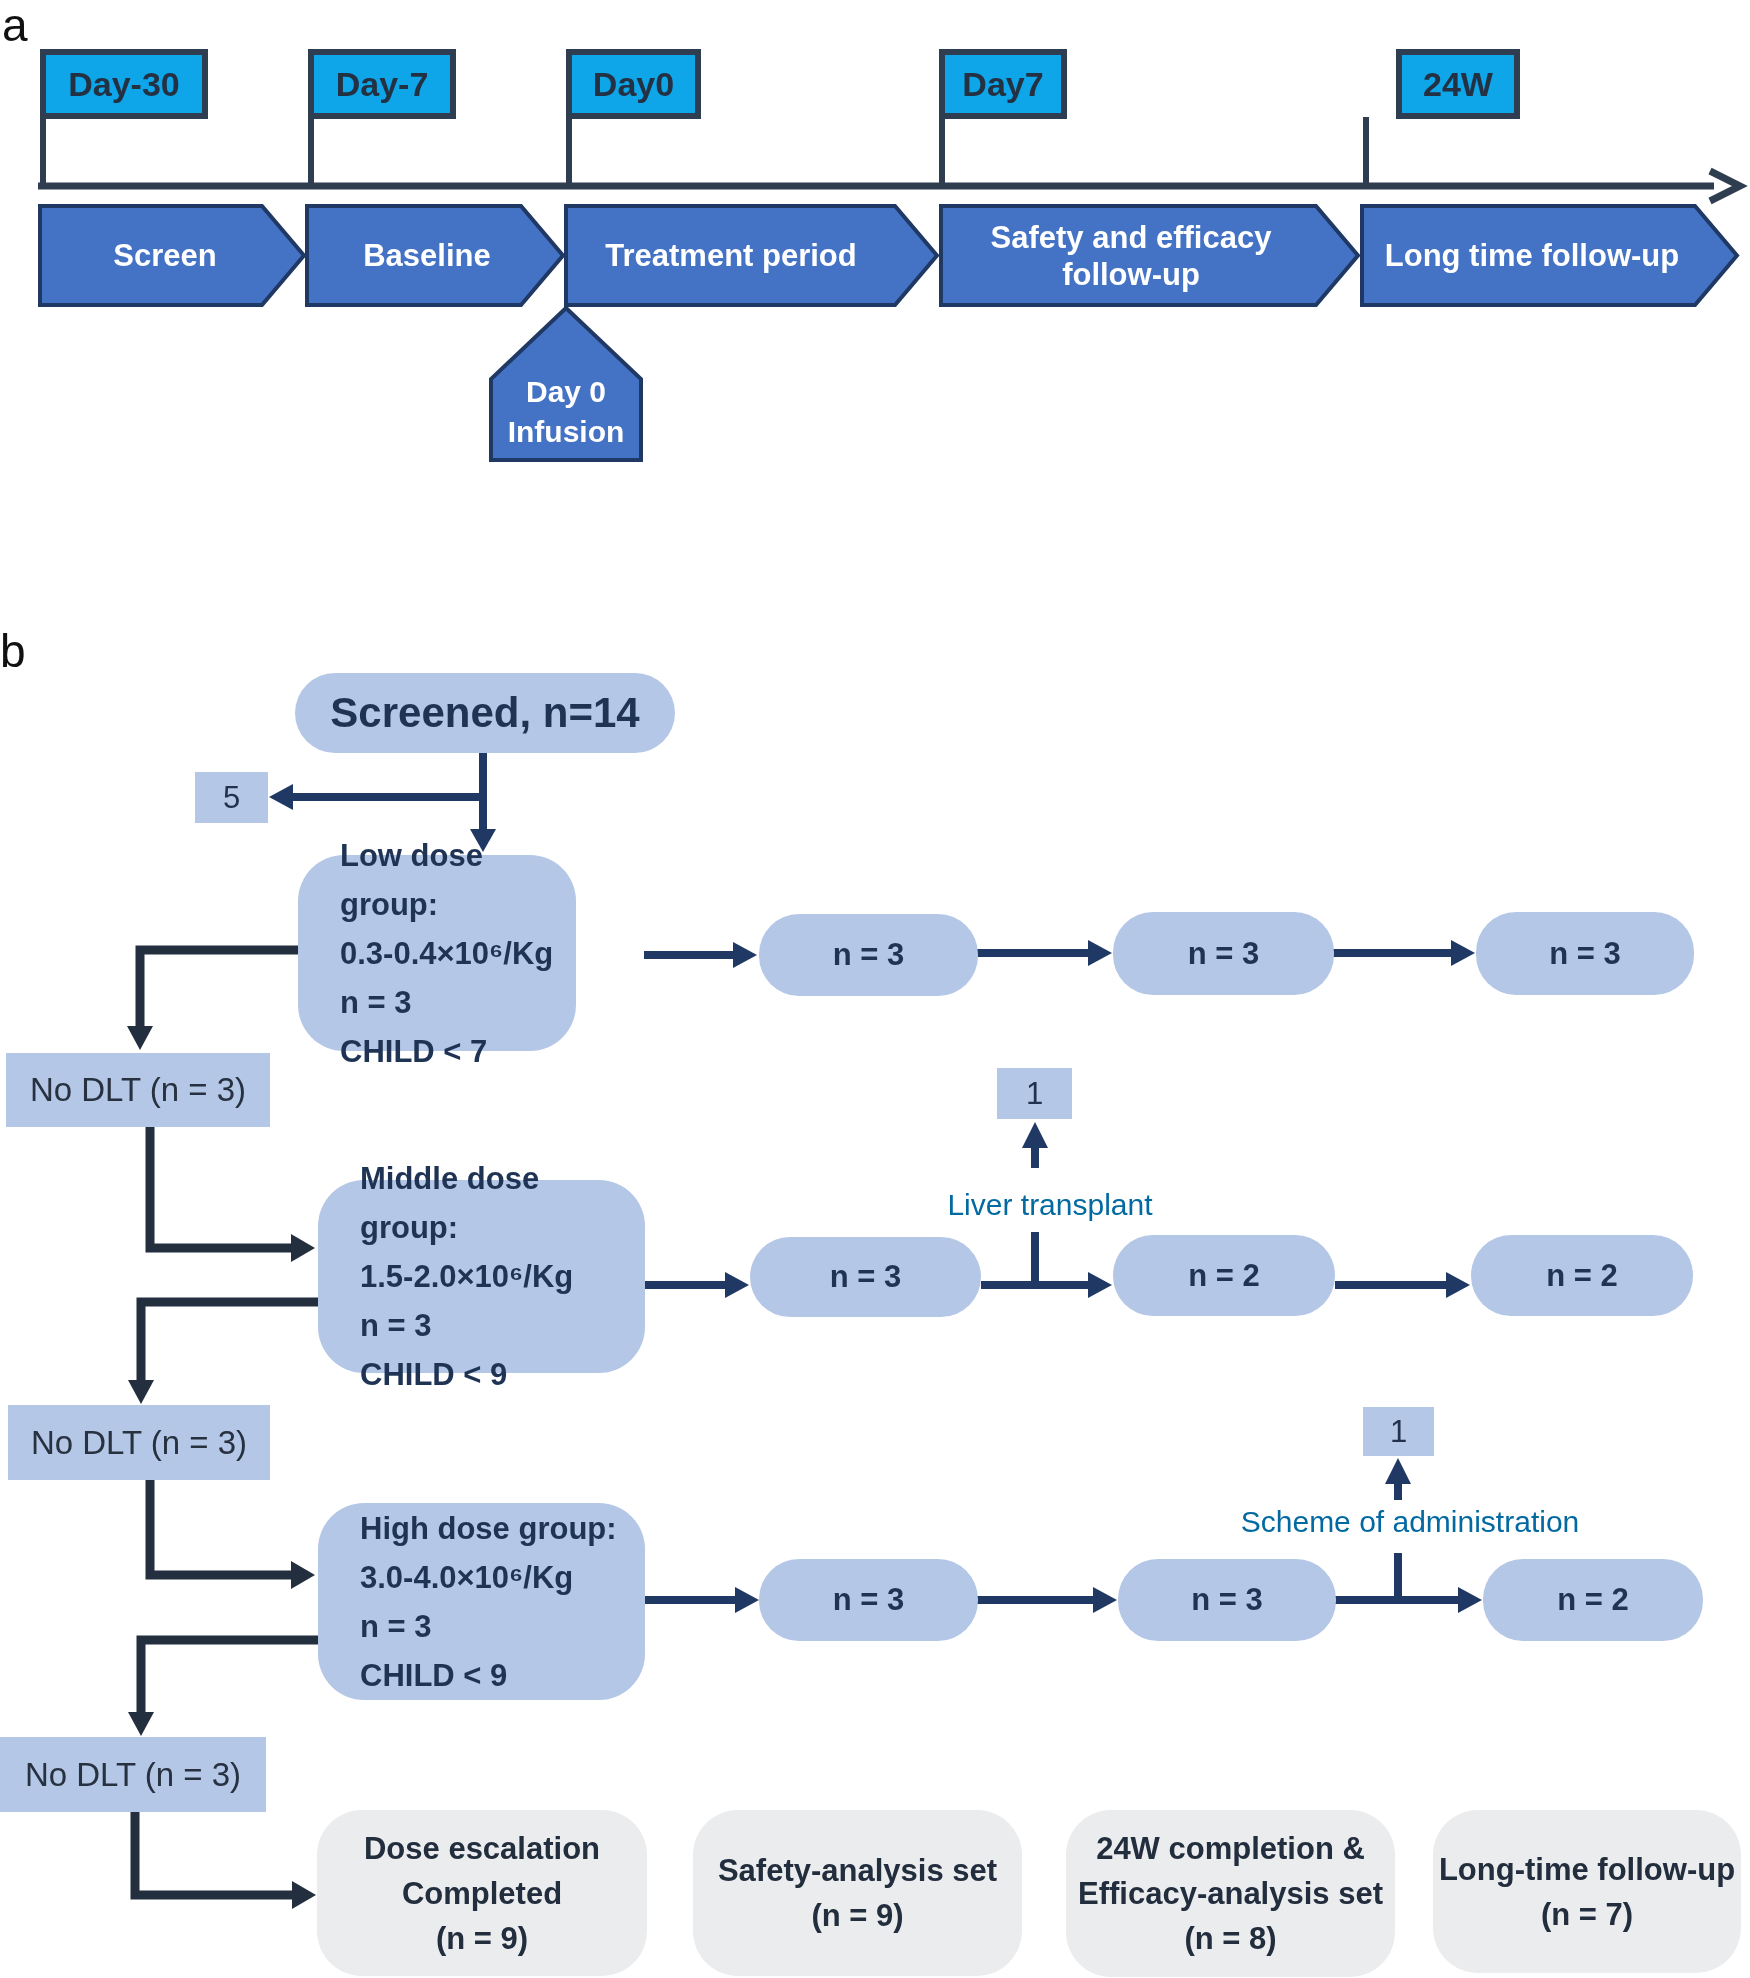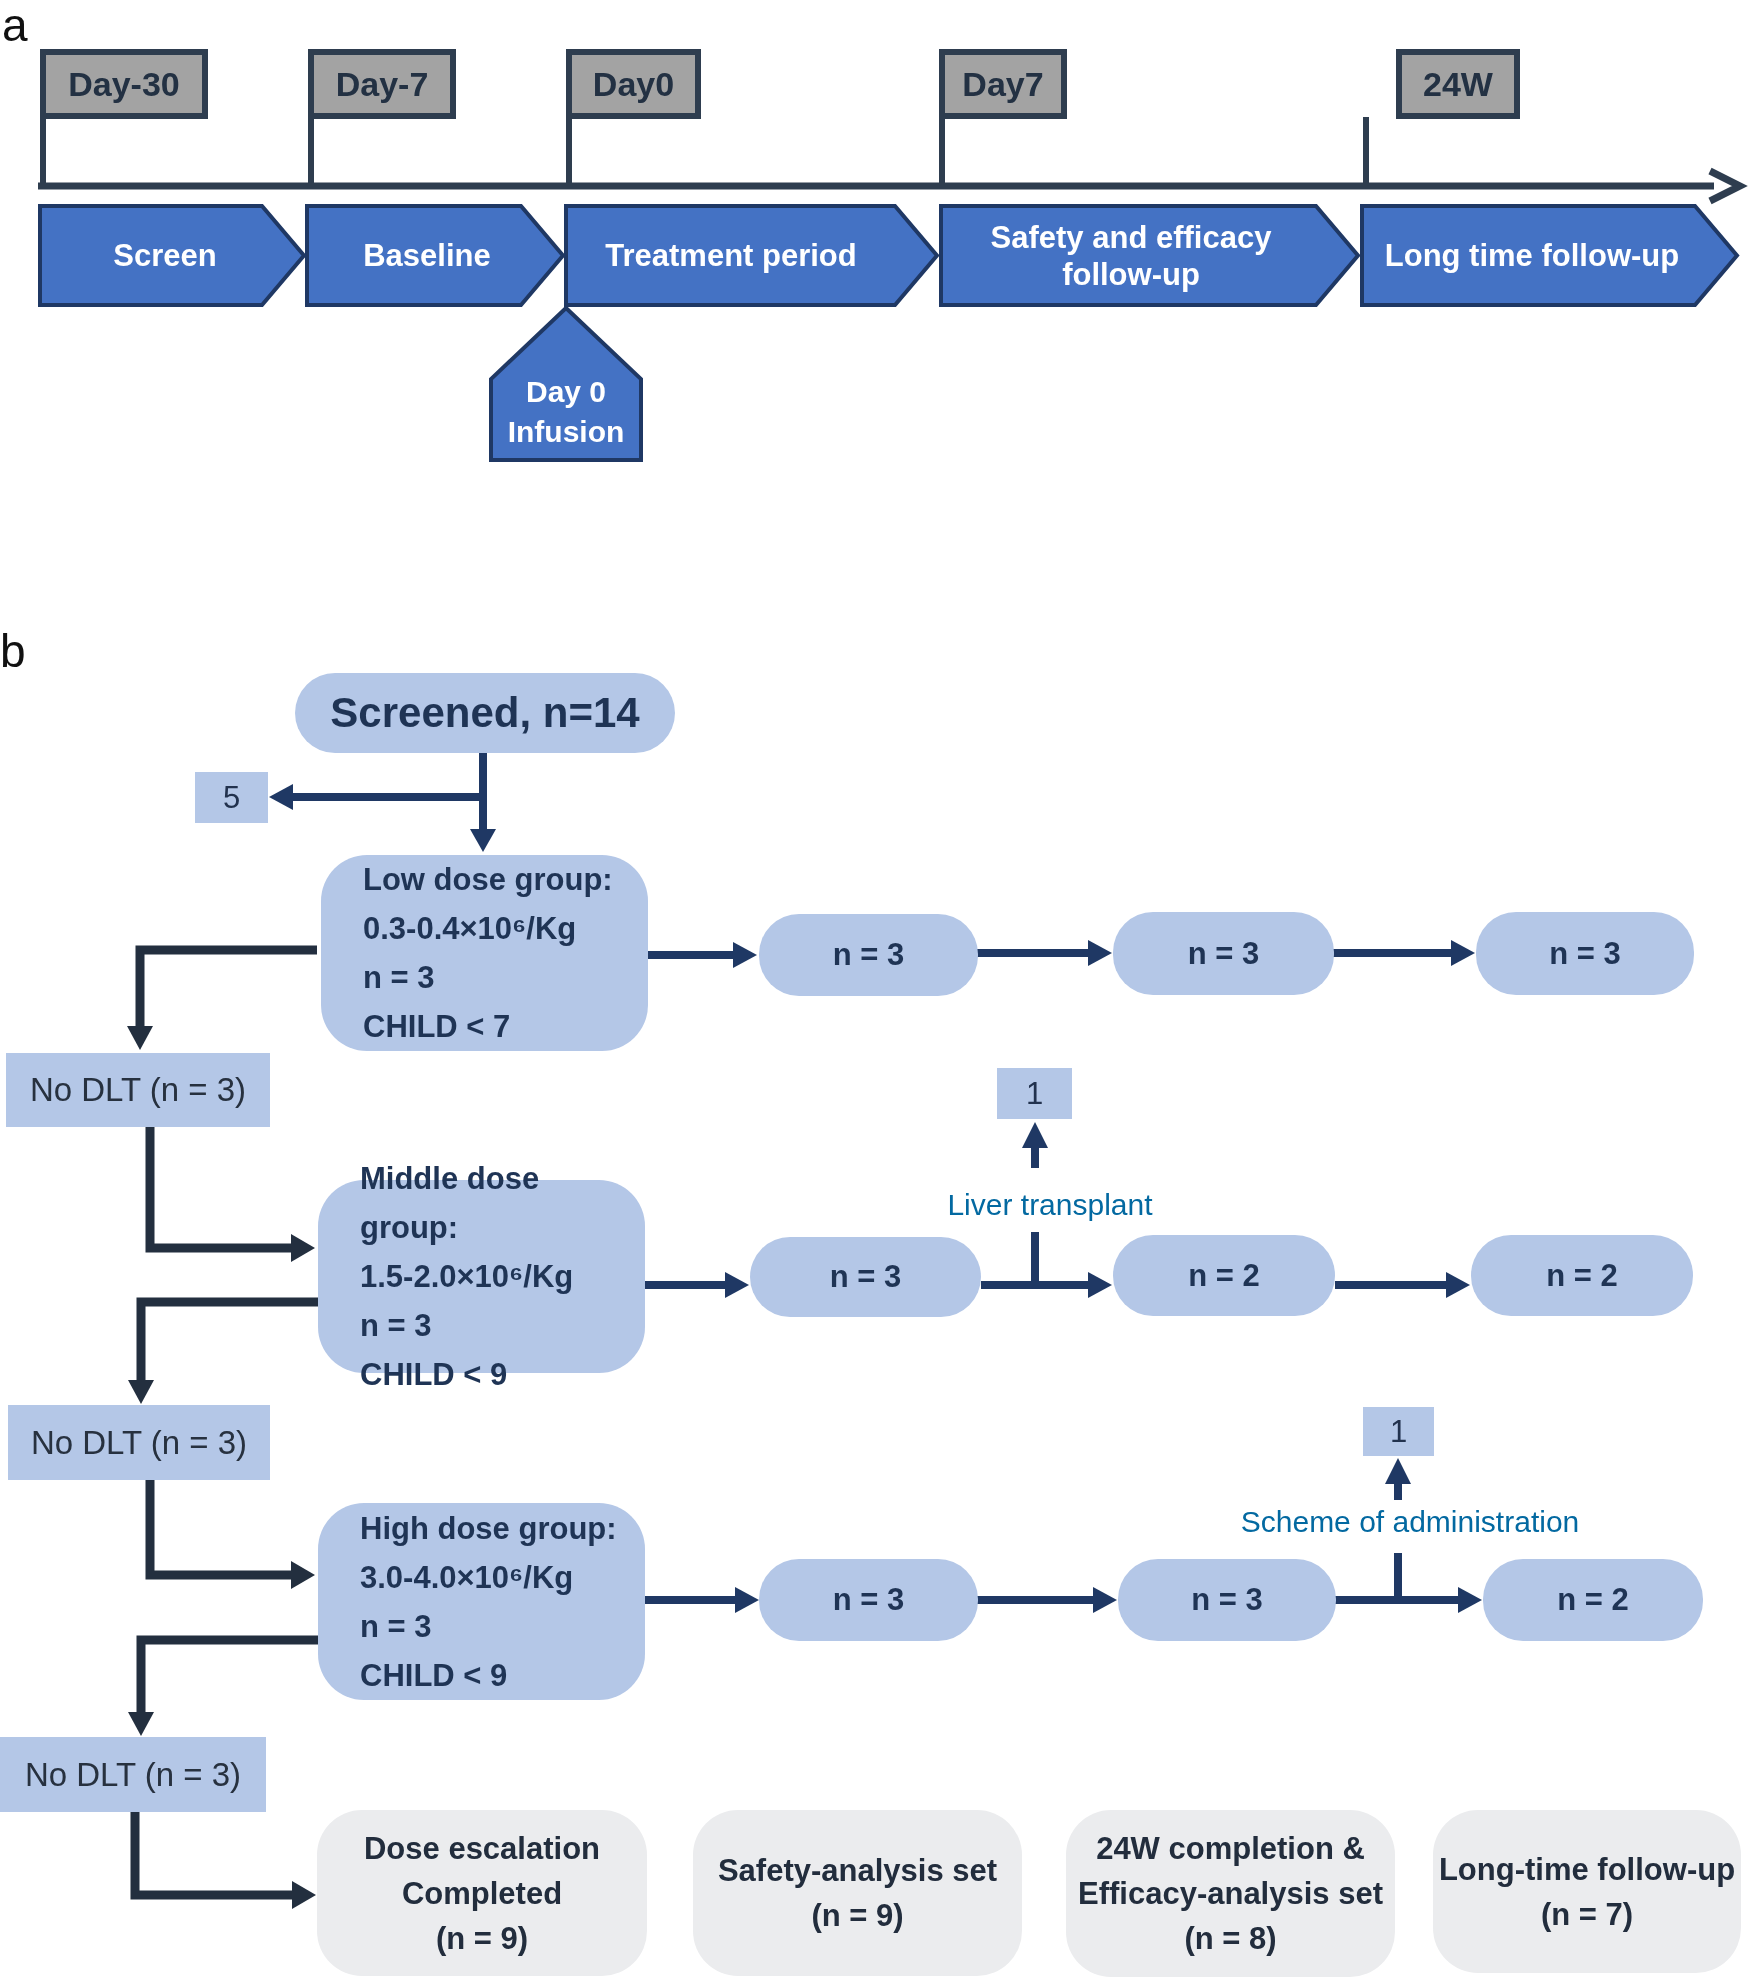--- a/index.html
+++ b/index.html
@@ -1,21 +1,21 @@
 <!DOCTYPE html>
 <html><head>
 <meta charset="utf-8">
 <style>
   html,body{margin:0;padding:0;background:#fff;}
   #stage{position:relative;width:1750px;height:1978px;background:#fff;overflow:hidden;
          font-family:"Liberation Sans", sans-serif;}
   #wires{position:absolute;left:0;top:0;width:1750px;height:1978px;}
   .panel-label{position:absolute;font-size:46px;color:#111;line-height:1;}
   
-  .flag{position:absolute;box-sizing:border-box;background:#a3a3a3;border:6px solid #2E3D4F;
+  .flag{position:absolute;box-sizing:border-box;background:#0ea5e9;border:6px solid #2E3D4F;
         display:flex;align-items:center;justify-content:center;
         font-weight:bold;font-size:34px;color:#233143;}
   .pole{position:absolute;width:6px;background:#2E3D4F;}
   .phase-label{position:absolute;height:99px;display:flex;align-items:center;justify-content:center;
         text-align:center;color:#fff;font-weight:bold;font-size:31px;line-height:37px;}
   .infusion-label{position:absolute;text-align:center;color:#fff;font-weight:bold;
         font-size:30px;line-height:40px;}
   
   .bbox{position:absolute;box-sizing:border-box;background:#B4C7E7;color:#1F3455;
         display:flex;align-items:center;justify-content:center;text-align:center;
@@ -121,21 +121,21 @@
   <div class="infusion-label" style="left:491px;top:372px;width:150px">
     <span>Day 0</span><br>
     <span>Infusion</span>
   </div>
 
   <div class="panel-label" style="left:0px;top:628px">b</div>
 
   <div class="bbox rounded" style="left:295px;top:673px;width:380px;height:80px;font-size:42px">Screened, n=14</div>
   <div class="sq" style="left:195px;top:772px;width:73px;height:51px">5</div>
 
-  <div class="group-box" style="left:321px;top:855px;width:327px;height:196px">
+  <div class="group-box" style="left:298px;top:855px;width:278px;height:196px">
     <div>Low dose group:</div>
     <div>0.3-0.4×10⁶/Kg</div>
     <div>n = 3</div>
     <div>CHILD &lt; 7</div>
   </div>
   <div class="group-box" style="left:318px;top:1180px;width:327px;height:193px">
     <div>Middle dose group:</div>
     <div>1.5-2.0×10⁶/Kg</div>
     <div>n = 3</div>
     <div>CHILD &lt; 9</div>

